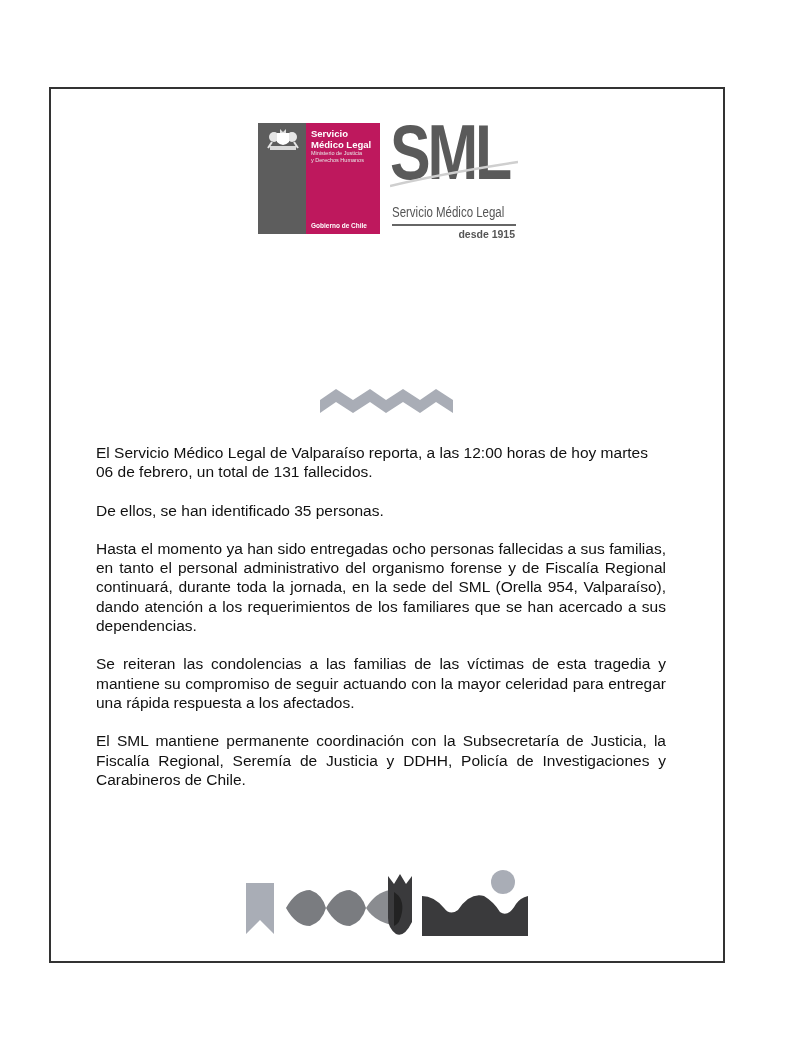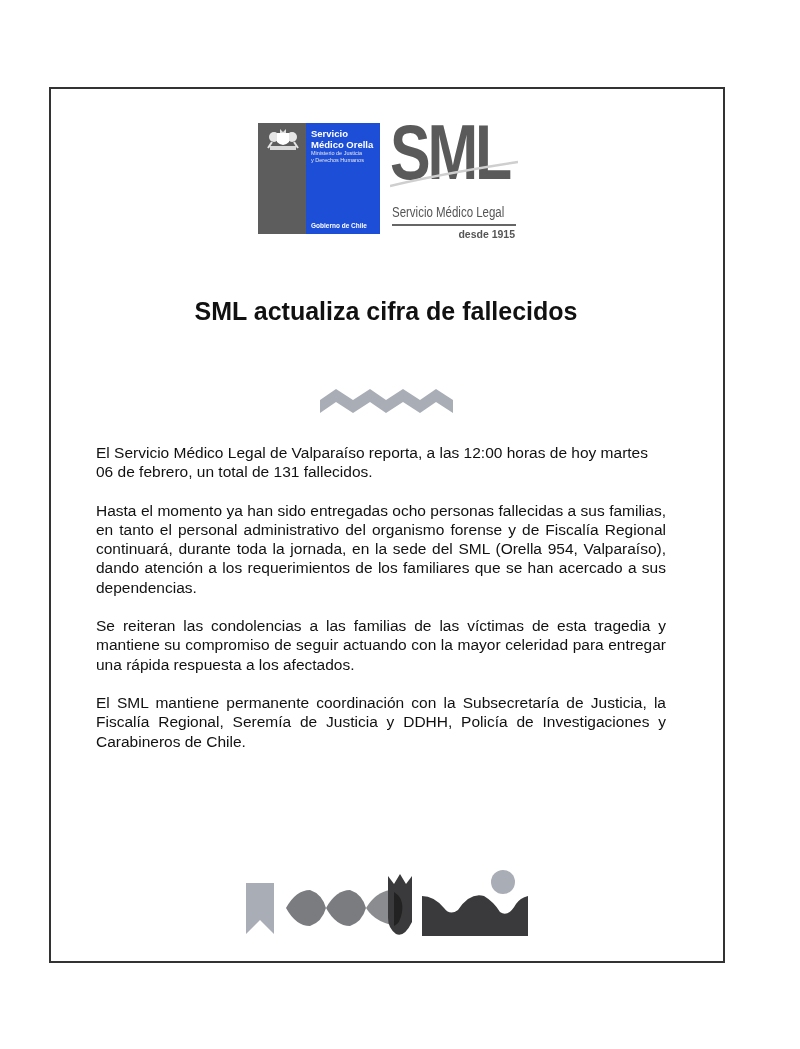--- a/index.html
+++ b/index.html
@@ -2,21 +2,21 @@
 <html><head>
 <meta charset="utf-8">
 <style>
   html, body { margin:0; padding:0; background:#ffffff; }
   body { width:800px; height:1049px; position:relative; overflow:hidden;
          font-family:"Liberation Sans", sans-serif; color:#111; }
   .frame { position:absolute; left:49px; top:87px; width:672px; height:872px;
            border:2px solid #333; background:#fff; }
   
   .gov-logo { position:absolute; left:258px; top:123px; width:122px; height:111px;
-              background:#1d4ed8; }
+              background:#be185d; }
   .gov-logo .col { position:absolute; left:0; top:0; width:48px; height:111px; background:#5d5d5d; }
   .gov-logo .crest { position:absolute; left:8px; top:4px; width:34px; height:28px; }
   .gov-logo .t1 { position:absolute; left:53px; top:5px; color:#fff; font-weight:bold; font-size:9.5px; line-height:11px; }
   .gov-logo .t2 { position:absolute; left:53px; top:27px; color:#e8e8e8; font-size:5.5px; line-height:7px; }
   .gov-logo .t3 { position:absolute; left:53px; top:99px; color:#fff; font-weight:bold; font-size:6.5px; }
   
   .sml-logo { position:absolute; left:390px; top:120px; width:130px; height:125px; }
   .sml-logo .big { position:absolute; left:0; top:-8px; font-size:78px; font-weight:bold;
                    color:#5a5a5a; letter-spacing:-4px; transform:scaleX(0.78); transform-origin:left top;
                    font-family:"Liberation Sans Narrow","Liberation Sans", sans-serif; line-height:80px; }
@@ -45,49 +45,49 @@
   <svg class="crest" viewBox="0 0 34 28">
     <circle cx="8" cy="10" r="5" fill="#e6e6e6"></circle>
     <circle cx="26" cy="10" r="5" fill="#e6e6e6"></circle>
     <path d="M11 6 h12 v9 q-6 6 -12 0 z" fill="#ffffff"></path>
     <path d="M14 2 l3 3 l3 -3 v4 h-6z" fill="#dddddd"></path>
     <rect x="4" y="19" width="26" height="4" fill="#d9d9d9"></rect>
     <path d="M6 15 l-4 6 M28 15 l4 6" stroke="#e6e6e6" stroke-width="2"></path>
   </svg>
   <div class="t1">
     <div>Servicio</div>
-    <div>Médico Orella</div>
+    <div>Médico Legal</div>
   </div>
   <div class="t2">
     <div>Ministerio de Justicia</div>
     <div>y Derechos Humanos</div>
   </div>
   <div class="t3">Gobierno de Chile</div>
 </div>
 
 <div class="sml-logo">
   <div class="big">SML</div>
   <svg class="swoosh" viewBox="0 0 128 30">
     <path d="M0 26 Q50 14 128 2" stroke="#cfcfcf" stroke-width="2.5" fill="none"></path>
   </svg>
   <div class="name">Servicio Médico Legal</div>
   <div class="rule"></div>
   <div class="since">desde 1915</div>
 </div>
 
 <div class="title">
-  <div>SML actualiza cifra de fallecidos</div>
 </div>
 
 <svg class="zigzag" viewBox="0 0 133 30">
   <path d="M0 15 L16 4 L33 15 L50 4 L66 15 L83 4 L100 15 L116 4 L133 15 L133 28 L116 17 L100 28 L83 17 L66 28 L50 17 L33 28 L16 17 L0 28 Z" fill="#a9adb6"></path>
 </svg>
 
 <div class="body">
   <p class="left">El Servicio Médico Legal de Valparaíso reporta, a las 12:00 horas de hoy martes 06 de febrero, un total de 131 fallecidos.</p>
+  <p class="left">De ellos, se han identificado 35 personas.</p>
   <p>Hasta el momento ya han sido entregadas ocho personas fallecidas a sus familias, en tanto el personal administrativo del organismo forense y de Fiscalía Regional continuará, durante toda la jornada, en la sede del SML (Orella 954, Valparaíso), dando atención a los requerimientos de los familiares que se han acercado a sus dependencias.</p>
   <p>Se reiteran las condolencias a las familias de las víctimas de esta tragedia y mantiene su compromiso de seguir actuando con la mayor celeridad para entregar una rápida respuesta a los afectados.</p>
   <p>El SML mantiene permanente coordinación con la Subsecretaría de Justicia, la Fiscalía Regional, Seremía de Justicia y DDHH, Policía de Investigaciones y Carabineros de Chile.</p>
 </div>
 
 <svg class="footer-art" viewBox="0 0 286 72">
 
   <path d="M2 15 H30 V66 L16 52 L2 66 Z" fill="#a9adb6"></path>
 
   <path d="M34 40 H42 Q52 22 66 22 Q78 26 82 40 Q78 54 66 58 Q52 58 42 40 Z" fill="#7a7c80"></path>

